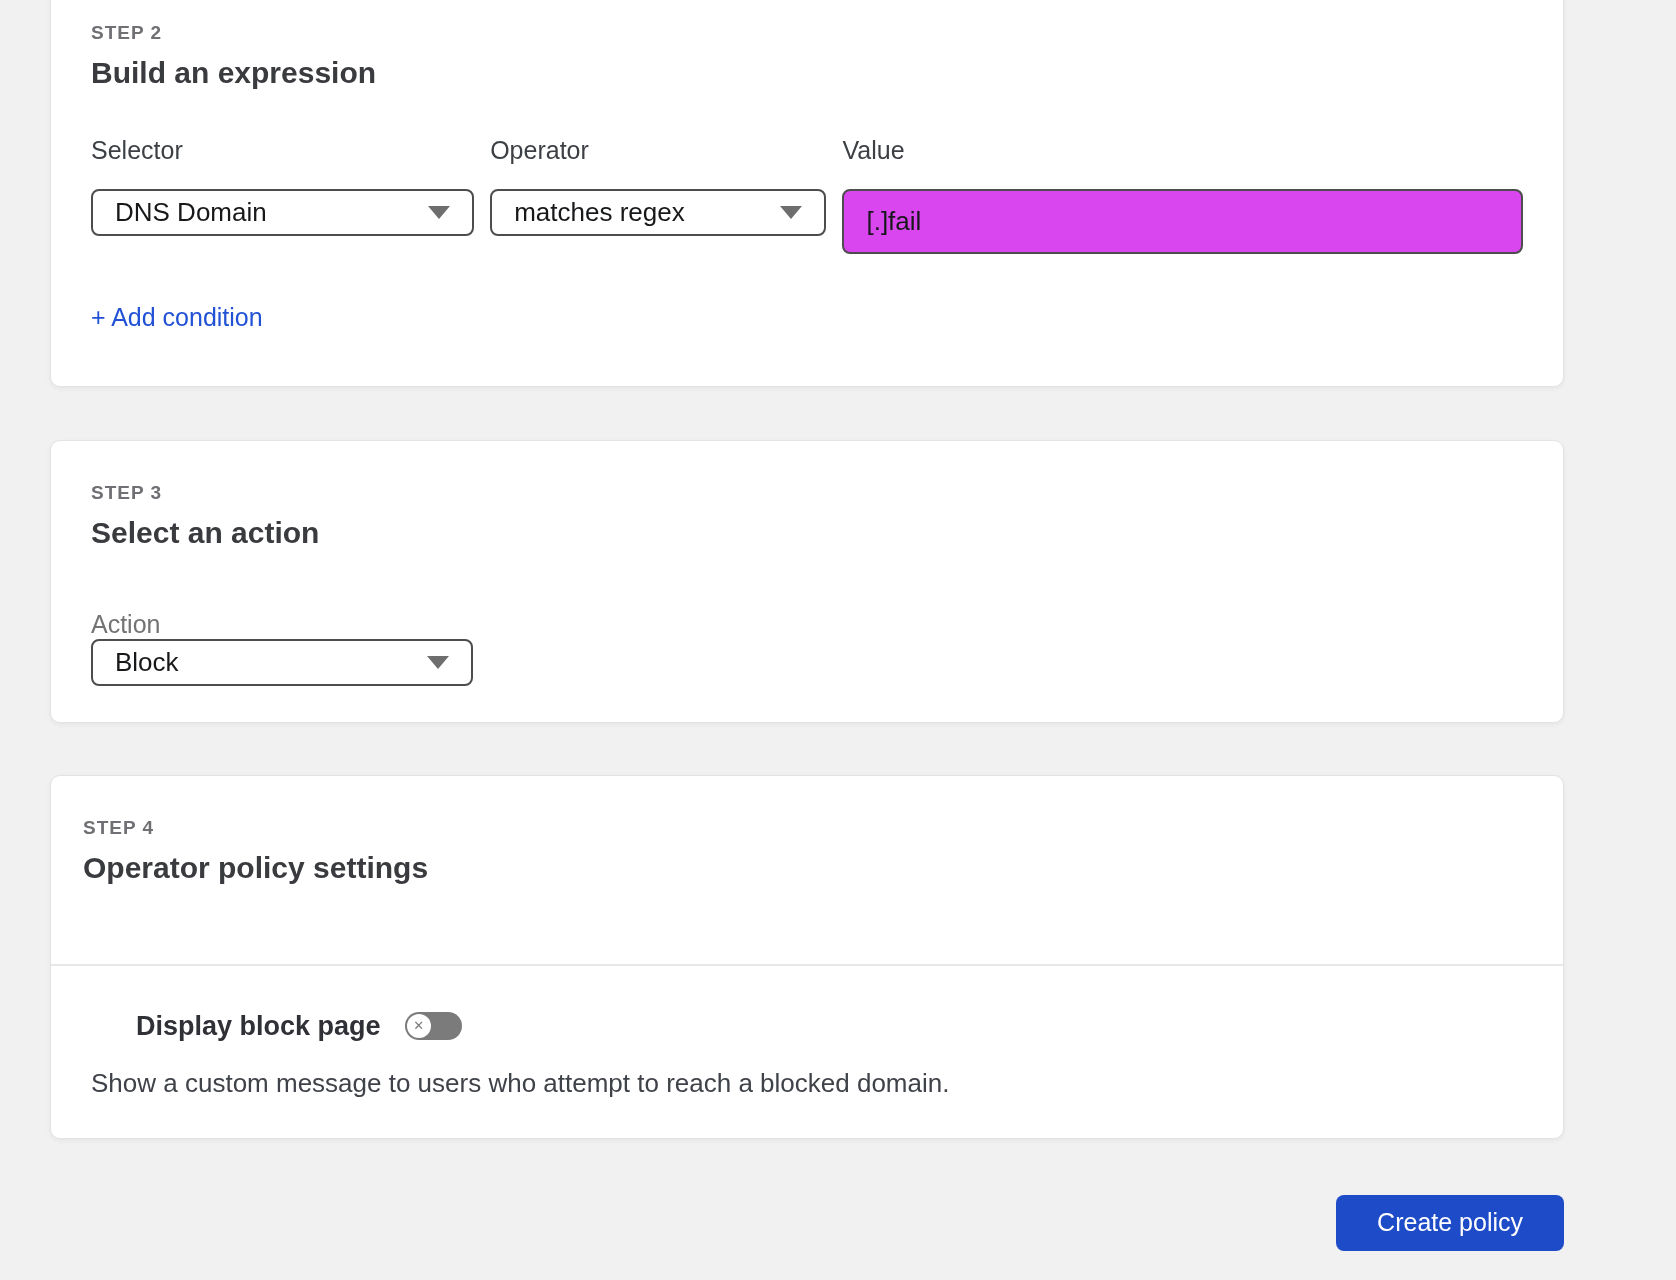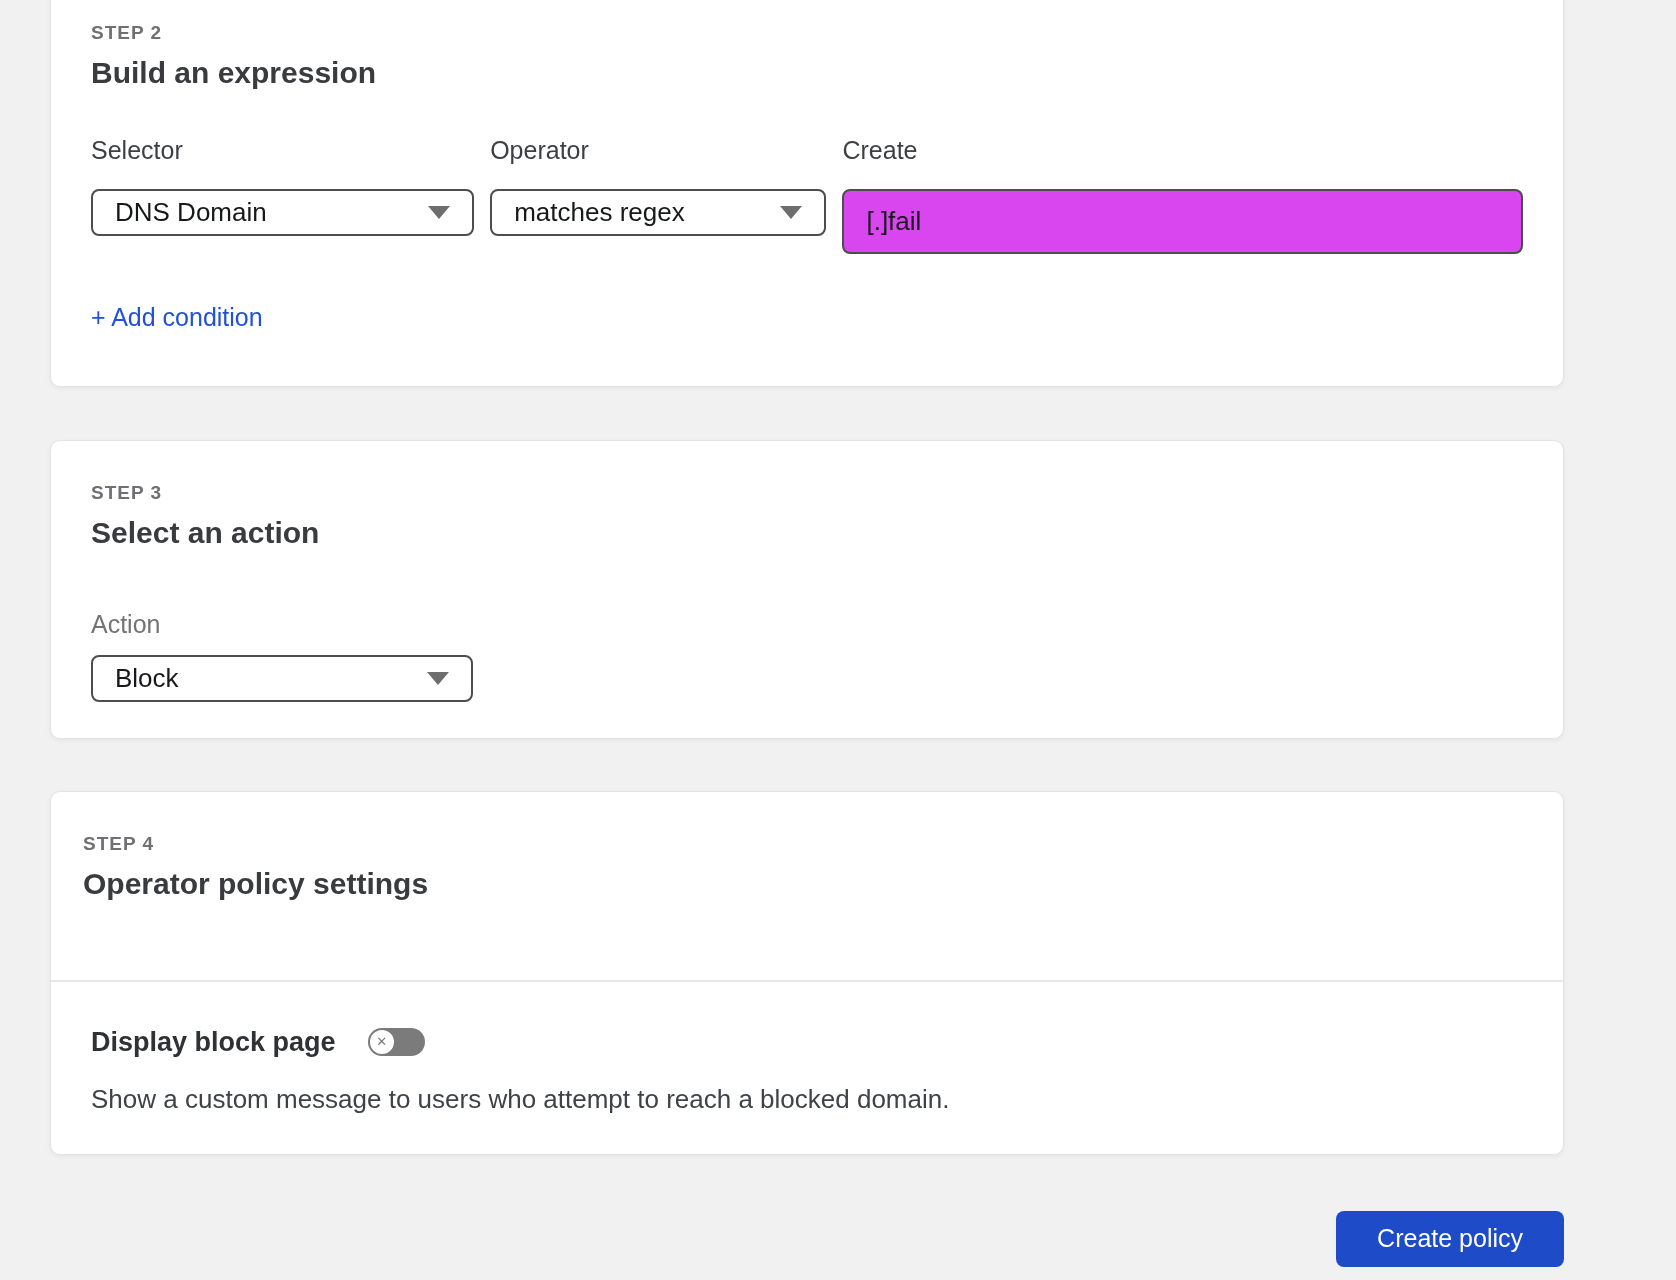--- a/index.html
+++ b/index.html
@@ -122,29 +122,30 @@
     text-decoration:none;
     cursor:pointer;
   }
   .action-label{
     margin-top:58px;
     font-size:25px;
     color:#737373;
     line-height:30px;
   }
   .action-select{
-    margin-top:16px;
+    margin-top:0;
     width:382px;
     gap:44px;
   }
   .toggle-row{
     display:flex;
     align-items:center;
-    gap:32px;
+    gap:24px;
     height:32px;
+    margin-left:45px;
   }
   .toggle-label{
     font-size:27px;
     font-weight:700;
     color:#303136;
     line-height:32px;
   }
   .toggle{
     position:relative;
     width:57px;
@@ -212,21 +213,21 @@
 
       <div class="field field-operator">
         <div class="field-label">Operator</div>
         <div class="select-box" role="button">
           <span>matches regex</span>
           <span class="caret"></span>
         </div>
       </div>
 
       <div class="field field-value">
-        <div class="field-label">Create</div>
+        <div class="field-label">Value</div>
         <input class="text-input" type="text" value="[.]fail" style="">
       </div>
     </div>
 
     <a class="add-condition" href="#">+ Add condition</a>
   </section>
 
   <section class="card card-2">
     <div class="step-label">STEP 3</div>
     <h2 class="section-title">Select an action</h2>

